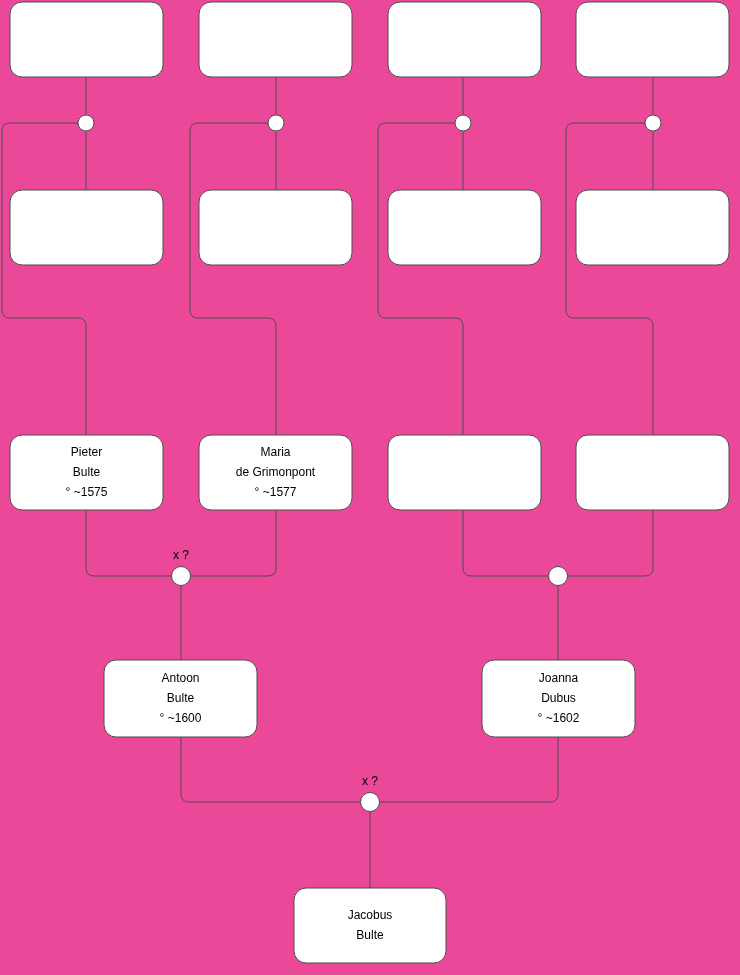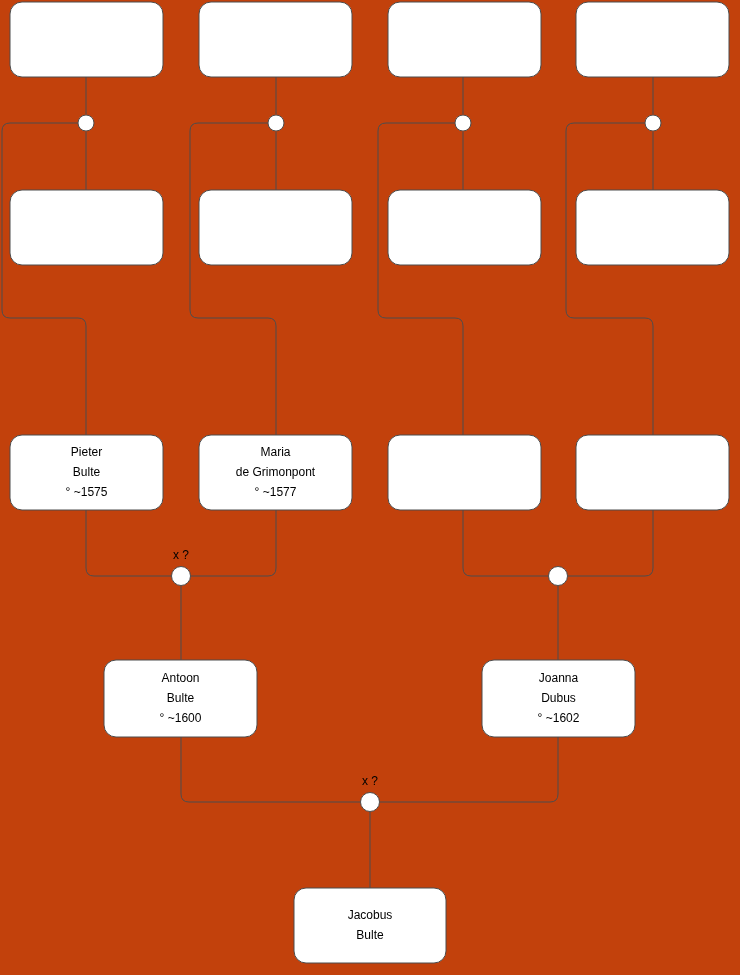--- a/index.html
+++ b/index.html
@@ -11,21 +11,21 @@
   body {
     width: 740px;
     height: 975px;
     font-family: "Liberation Sans", sans-serif;
     overflow: hidden;
   }
   #tree-root {
     position: relative;
     width: 740px;
     height: 975px;
-    background: #c2410c;
+    background: #ec4899;
   }
   svg.tree-canvas {
     position: absolute;
     top: 0;
     left: 0;
     width: 740px;
     height: 975px;
     display: block;
   }
   .person-box {

